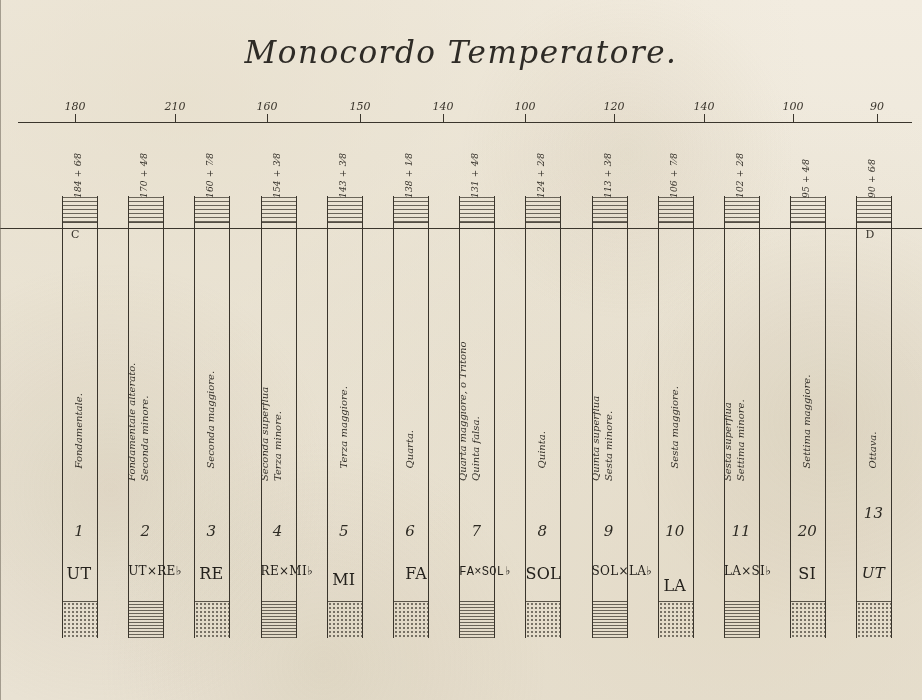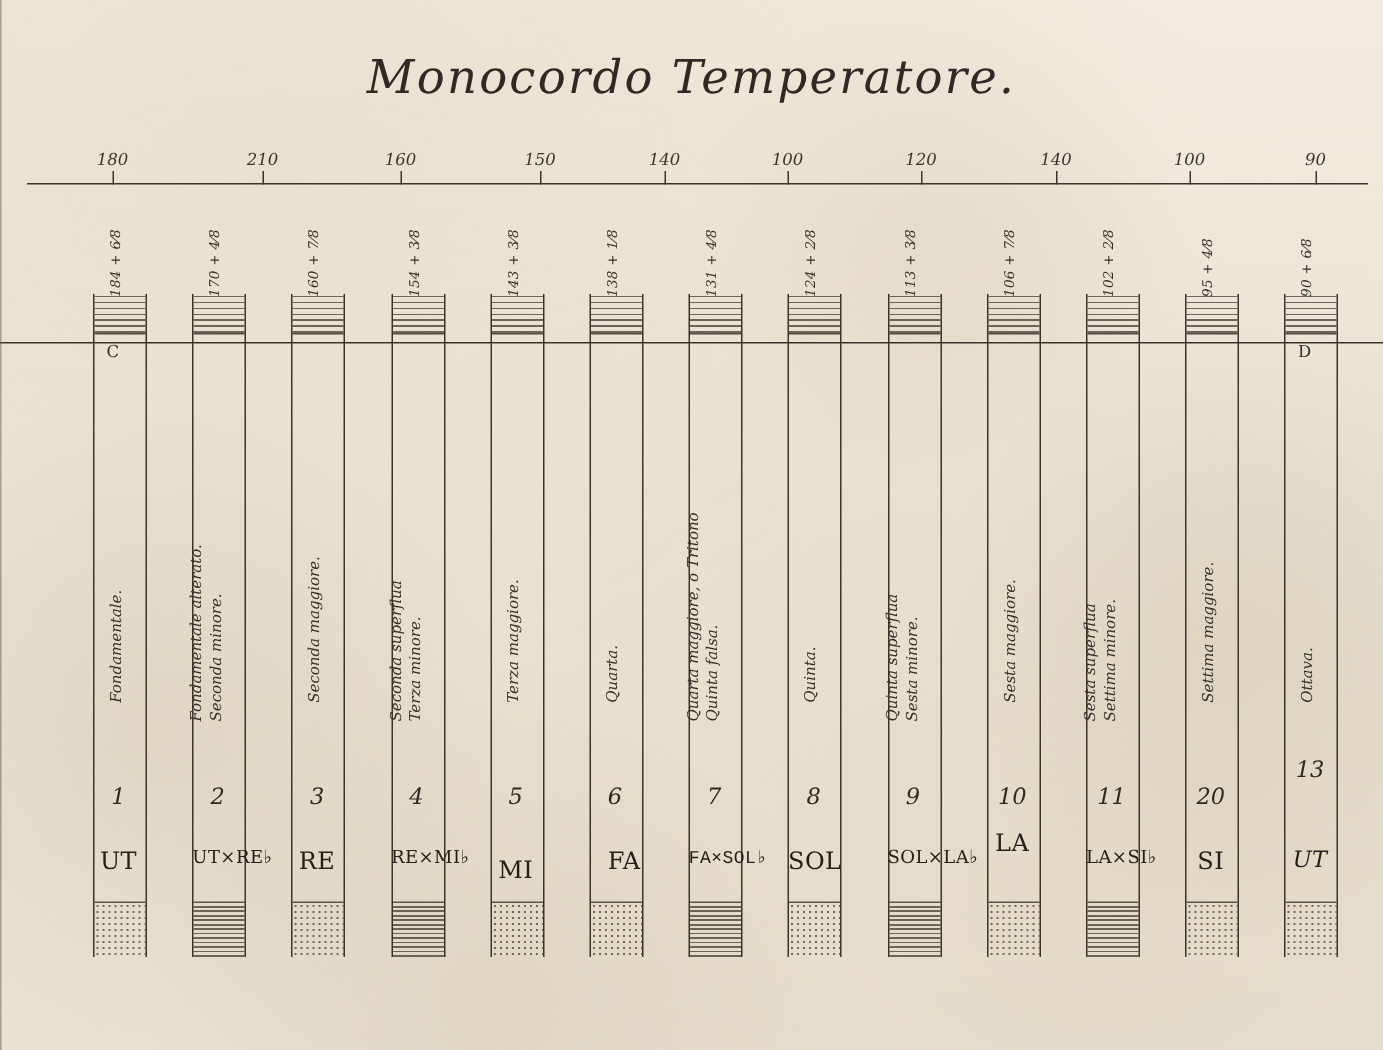--- a/index.html
+++ b/index.html
@@ -343,21 +343,21 @@
       <div class="col" style="left: 657.8px; width: 34px; height: 442px;">
         <div class="pipe" style="width: 34px; height: 442px;">
           <div class="cap-hatch"></div>
           <div class="foot-hatch dots"></div>
         </div>
         <div class="col-number-top" style="left: 21px; top: -8px;">106 + 7⁄8</div>
         <div class="col-rot-label" style="left: 23px; top: 260px;">
           <div>Sesta maggiore.</div>
         </div>
         <div class="col-index" style="top: 326px;">10</div>
-        <div class="col-note" style="top: 356px;">LA</div>
+        <div class="col-note" style="top: 380px;">LA</div>
       </div>
       <div class="col" style="left: 724px; width: 34px; height: 442px;">
         <div class="pipe" style="width: 34px; height: 442px;">
           <div class="cap-hatch"></div>
           <div class="foot-hatch dense"></div>
         </div>
         <div class="col-number-top" style="left: 21px; top: -8px;">102 + 2⁄8</div>
         <div class="col-rot-label" style="left: 23px; top: 260px;">
           <div>Sesta superflua</div>
           <div>Settima minore.</div>

